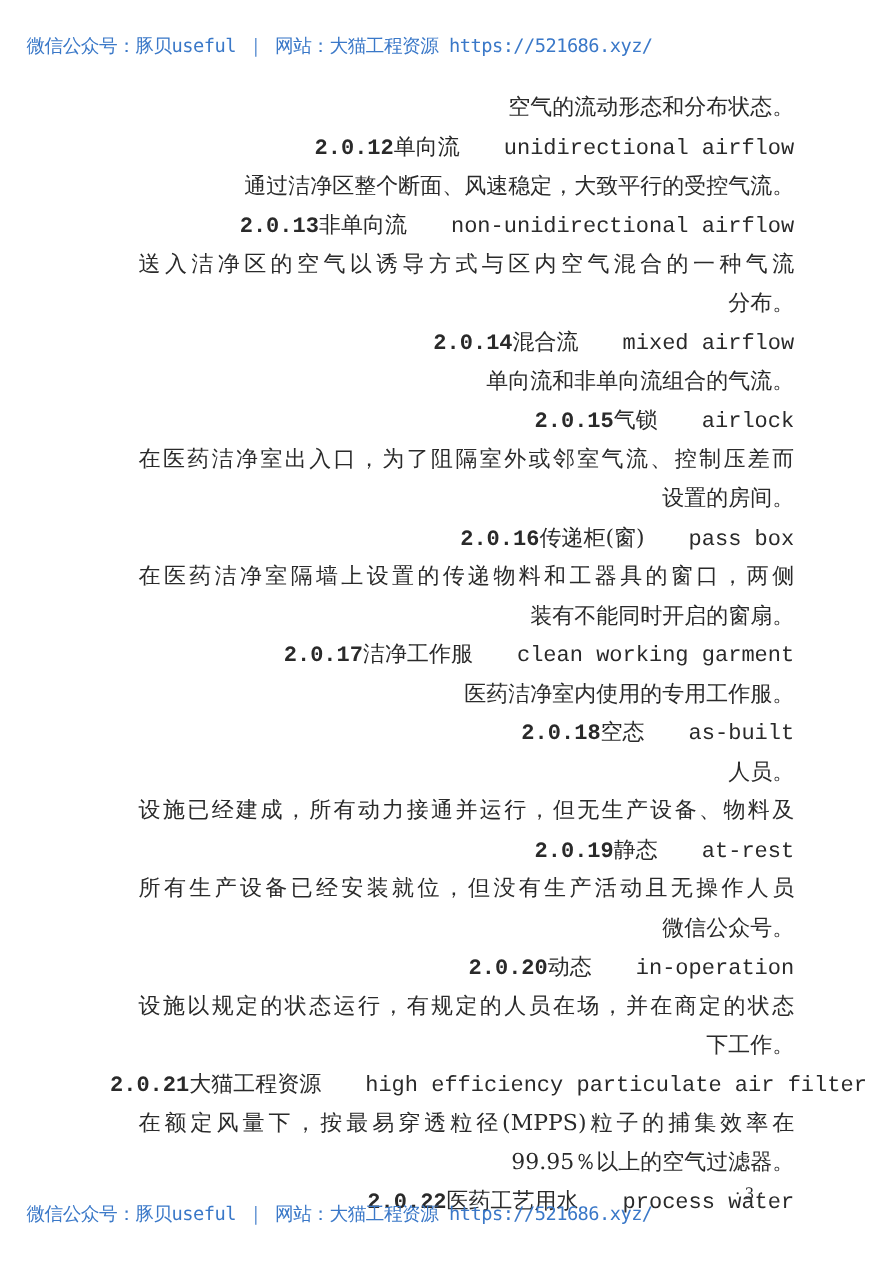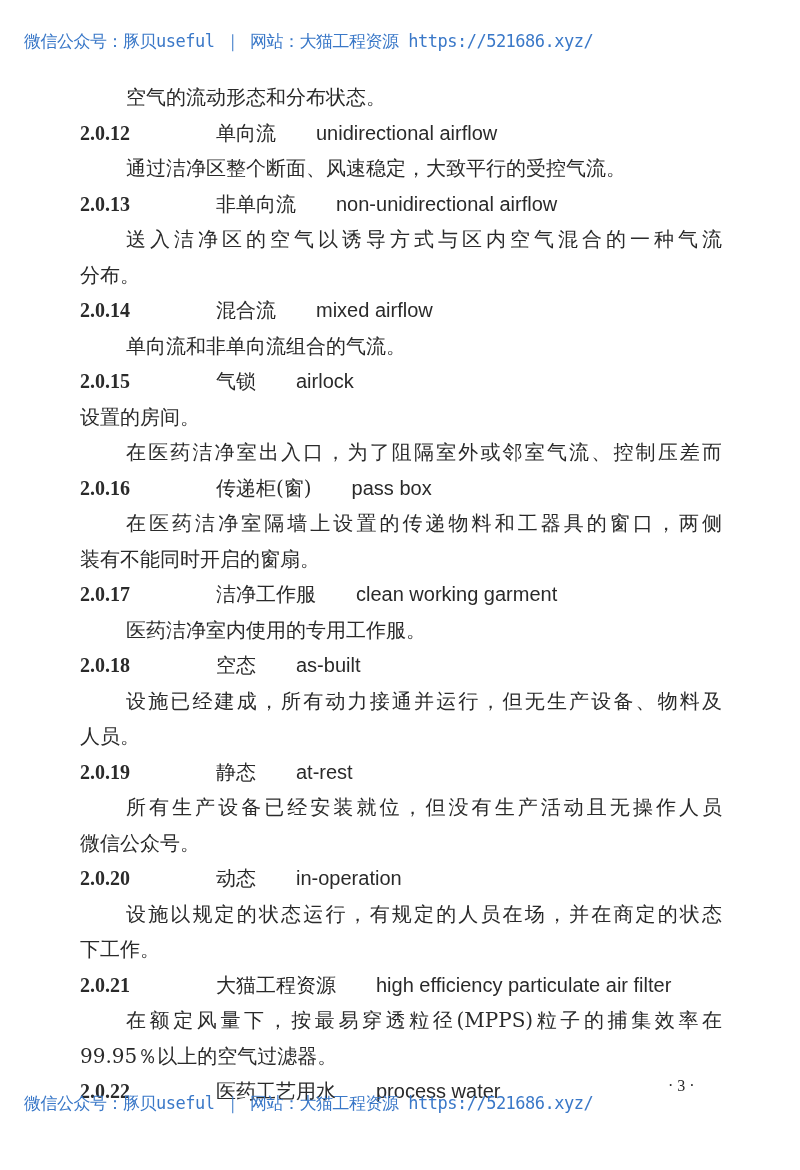--- a/index.html
+++ b/index.html
@@ -8,26 +8,26 @@
     font-family: "DejaVu Serif", "Liberation Serif", serif; color: #2a2a2a;
   }
   .watermark {
     position: absolute; left: 24px; width: 760px; height: 30px;
     font-family: "DejaVu Sans Mono", "Liberation Mono", monospace;
     font-size: 17px; color: #3a78c8; white-space: nowrap; letter-spacing: -0.5px;
   }
   .wm-top { top: 30px; }
   .wm-bottom { top: 1092px; }
   .content { position: absolute; left: 80px; top: 80px; width: 642px; }
-  .line { font-size: 20px; height: 35.5px; line-height: 35.5px; white-space: nowrap; }
+  .line { font-size: 20px; height: 35.5px; line-height: 35.5px; white-space: nowrap; text-align: right; }
   .para-first { padding-left: 46px; }
   .cont { padding-left: 0; }
-  .head .num { font-weight: bold; display: inline-block; width: 92px; font-family: Liberation Serif, serif; font-size: 20px; }
-  .head .zh { display: inline-block; margin-right: 40px; margin-left: 44px; }
-  .head .en { font-family: Liberation Sans, sans-serif; font-size: 20px; }
+  .head .num { font-weight: bold; display: inline-block; width: 92px; font-family: Liberation Mono, monospace; font-size: 20px; }
+  .head .zh { display: inline-block; margin-right: 40px; }
+  .head .en { font-family: Liberation Mono, monospace; font-size: 20px; }
   .justify { text-align: justify; text-align-last: justify; }
   .page-num {
     position: absolute; left: 668px; top: 1077px; font-size: 16px; font-family: "Liberation Serif", serif; color: #2a2a2a;
   }
 </style>
 </head>
 <body>
 
 <div class="watermark wm-top">微信公众号：豚贝useful ｜ 网站：大猫工程资源 https://521686.xyz/</div>
 
@@ -38,33 +38,33 @@
   <div class="line para-first">通过洁净区整个断面、风速稳定，大致平行的受控气流。</div>
 
   <div class="line head"><span class="num">2.0.13</span><span class="zh">非单向流</span><span class="en">non-unidirectional airflow</span></div>
   <div class="line para-first justify">送入洁净区的空气以诱导方式与区内空气混合的一种气流</div>
   <div class="line cont">分布。</div>
 
   <div class="line head"><span class="num">2.0.14</span><span class="zh">混合流</span><span class="en">mixed airflow</span></div>
   <div class="line para-first">单向流和非单向流组合的气流。</div>
 
   <div class="line head"><span class="num">2.0.15</span><span class="zh">气锁</span><span class="en">airlock</span></div>
+  <div class="line para-first justify">在医药洁净室出入口，为了阻隔室外或邻室气流、控制压差而</div>
   <div class="line cont">设置的房间。</div>
-  <div class="line para-first justify">在医药洁净室出入口，为了阻隔室外或邻室气流、控制压差而</div>
 
   <div class="line head"><span class="num">2.0.16</span><span class="zh">传递柜(窗)</span><span class="en">pass box</span></div>
   <div class="line para-first justify">在医药洁净室隔墙上设置的传递物料和工器具的窗口，两侧</div>
   <div class="line cont">装有不能同时开启的窗扇。</div>
 
   <div class="line head"><span class="num">2.0.17</span><span class="zh">洁净工作服</span><span class="en">clean working garment</span></div>
   <div class="line para-first">医药洁净室内使用的专用工作服。</div>
 
   <div class="line head"><span class="num">2.0.18</span><span class="zh">空态</span><span class="en">as-built</span></div>
+  <div class="line cont">人员。</div>
   <div class="line para-first justify">设施已经建成，所有动力接通并运行，但无生产设备、物料及</div>
-  <div class="line cont">人员。</div>
 
   <div class="line head"><span class="num">2.0.19</span><span class="zh">静态</span><span class="en">at-rest</span></div>
   <div class="line para-first justify">所有生产设备已经安装就位，但没有生产活动且无操作人员</div>
   <div class="line cont">微信公众号。</div>
 
   <div class="line head"><span class="num">2.0.20</span><span class="zh">动态</span><span class="en">in-operation</span></div>
   <div class="line para-first justify">设施以规定的状态运行，有规定的人员在场，并在商定的状态</div>
   <div class="line cont">下工作。</div>
 
   <div class="line head"><span class="num">2.0.21</span><span class="zh">大猫工程资源</span><span class="en">high efficiency particulate air filter</span></div>

